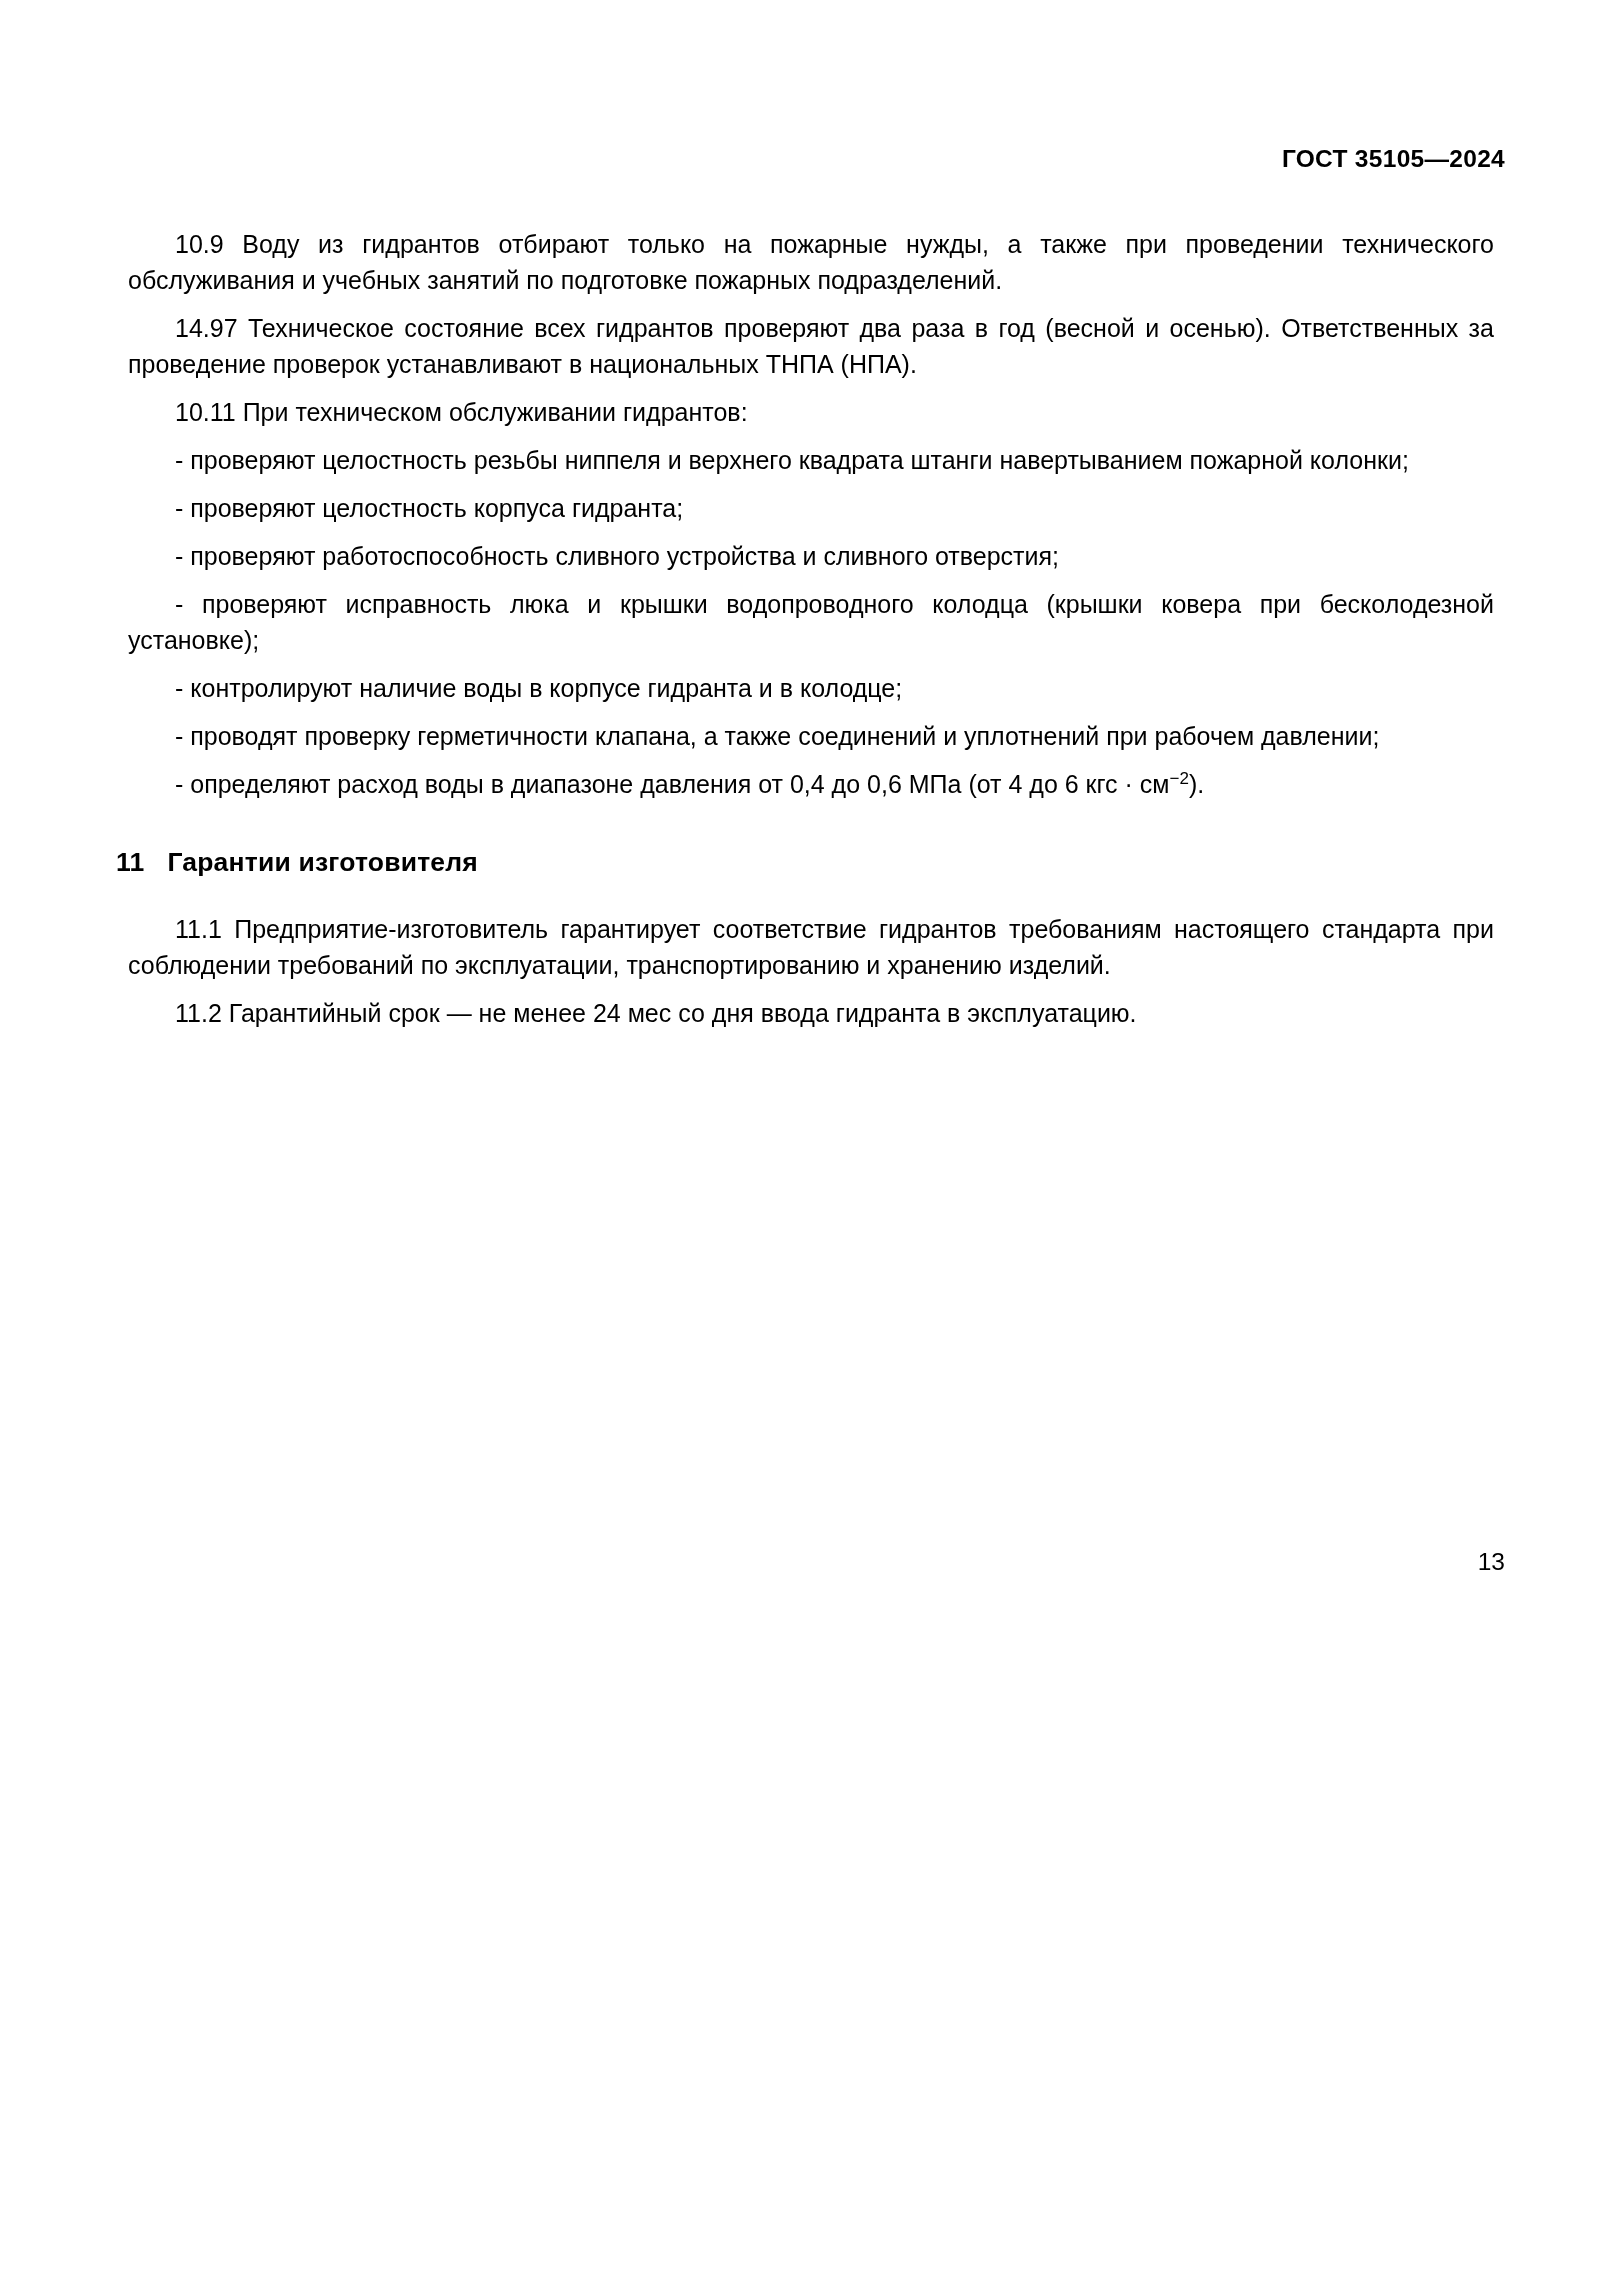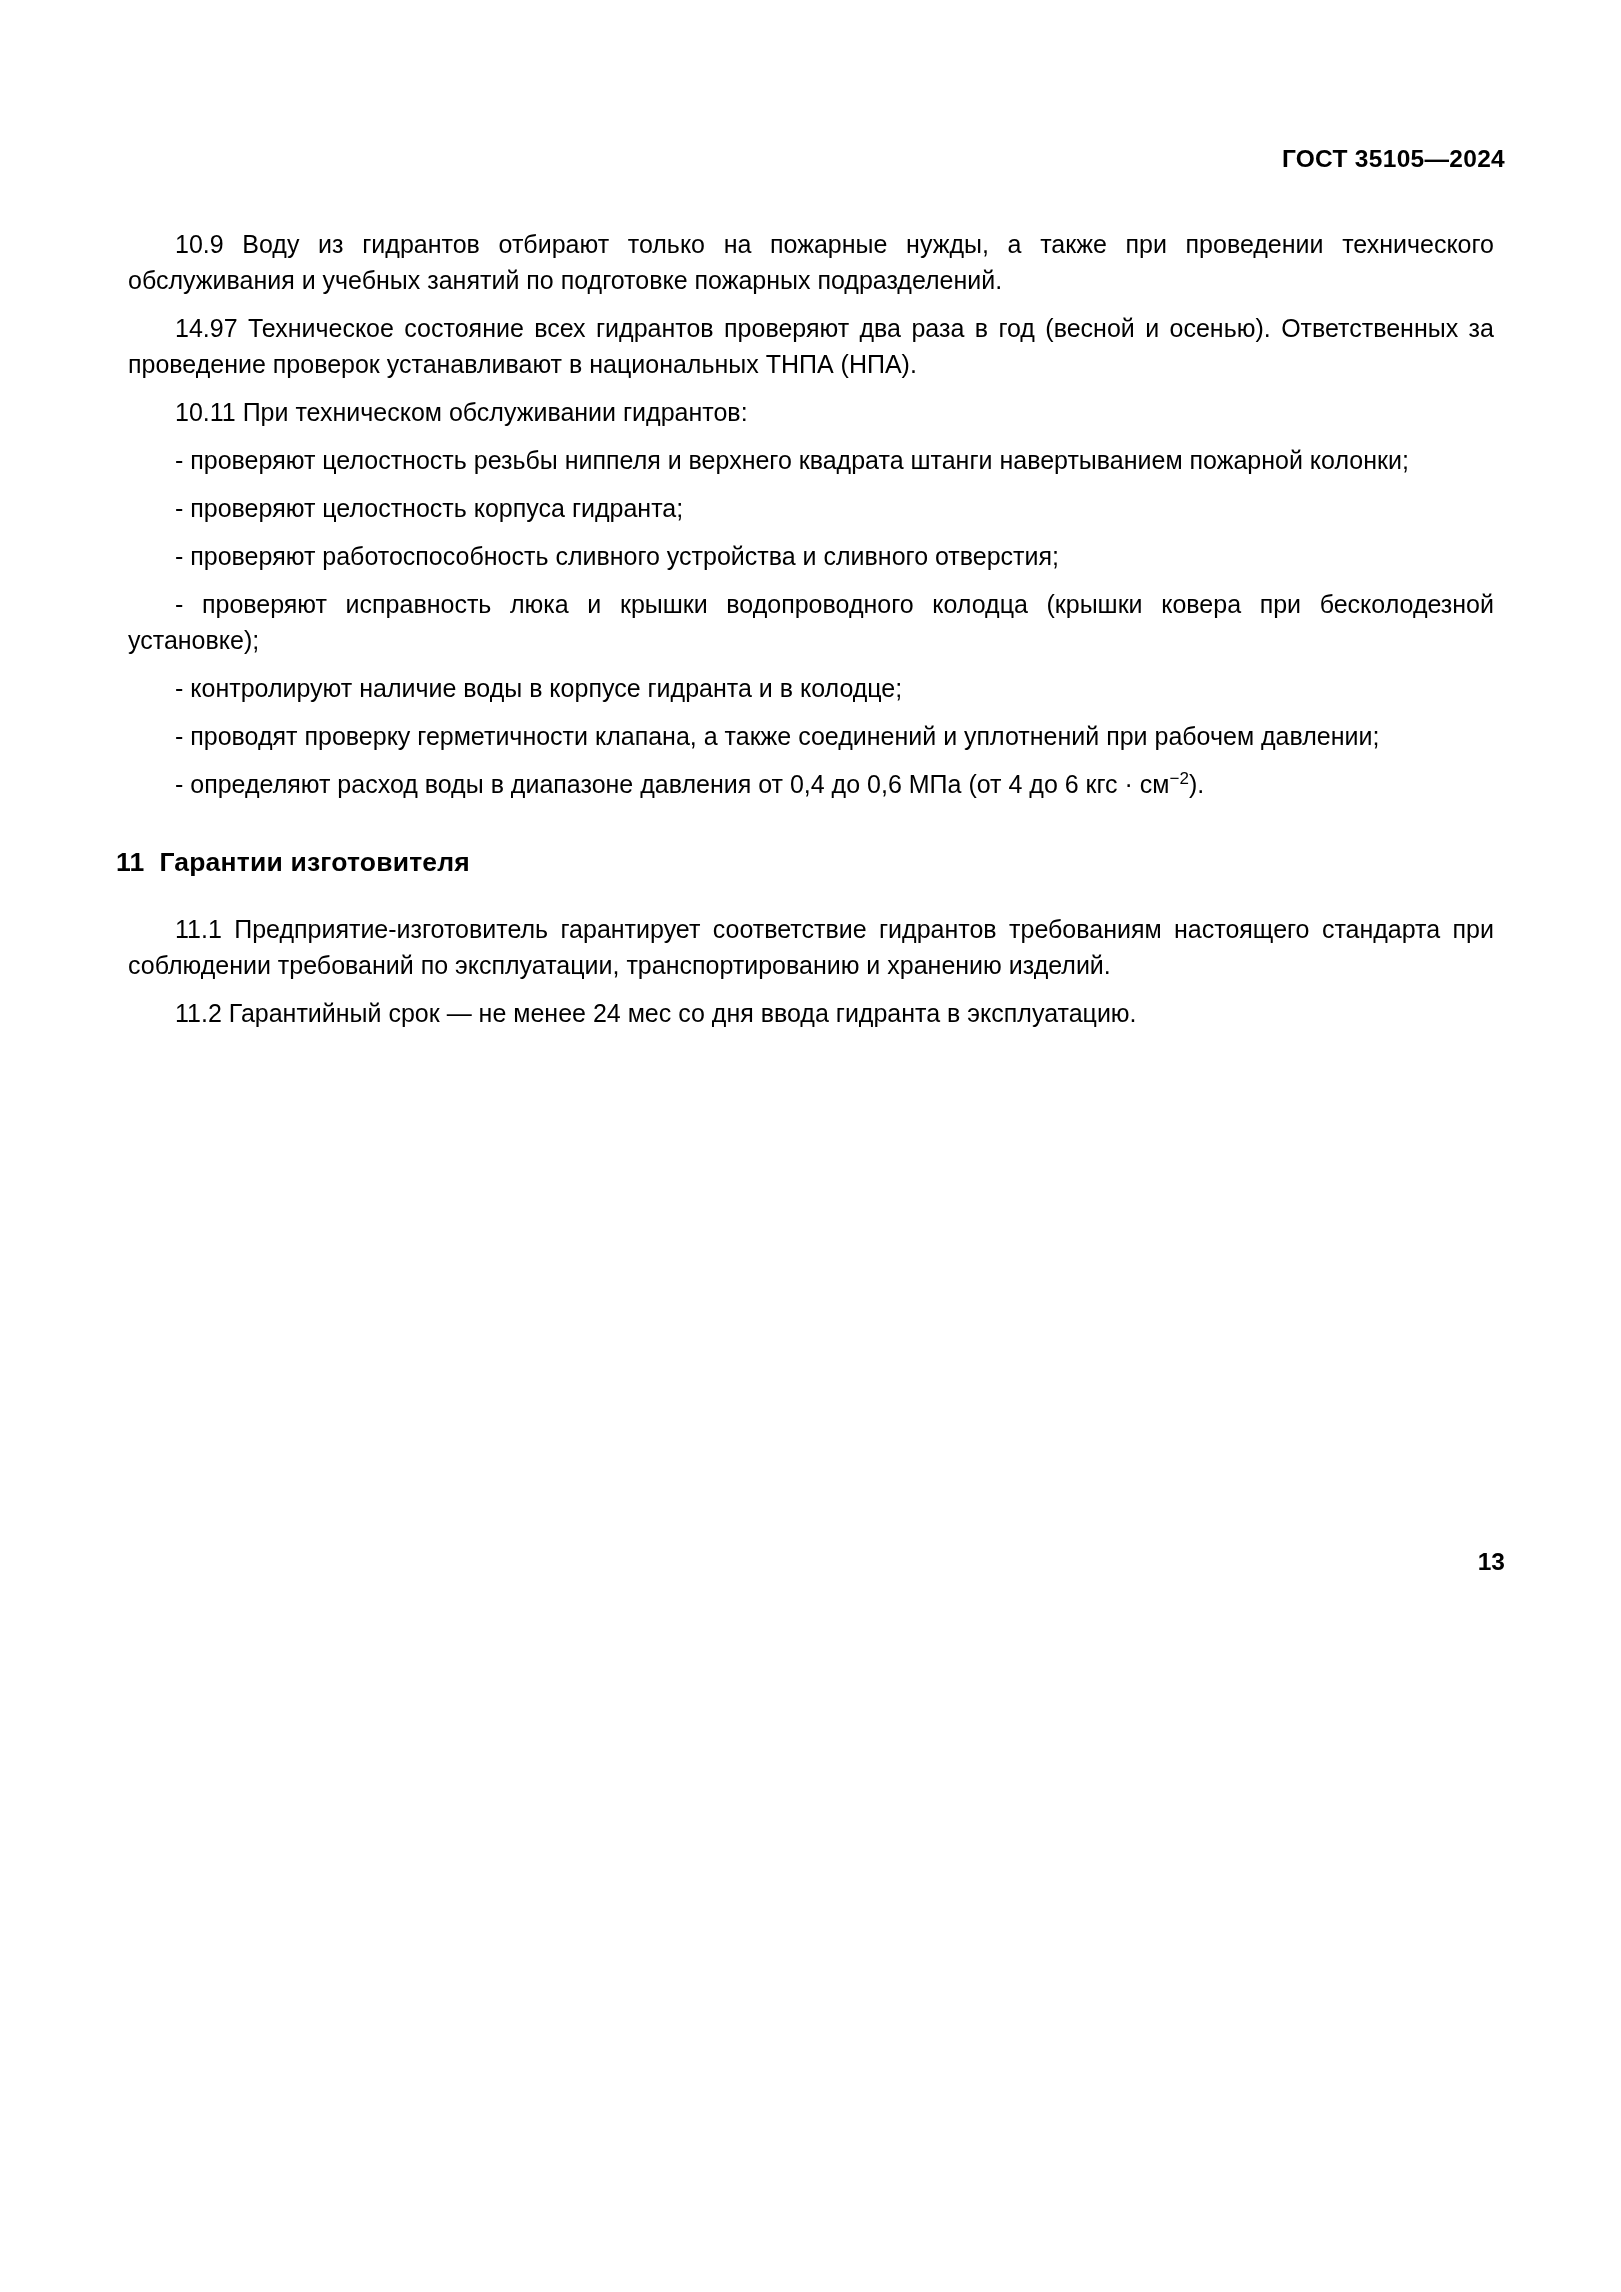--- a/index.html
+++ b/index.html
@@ -46,33 +46,32 @@
     text-indent: 47px;
   }
   h2.section {
     font-size: 26.5px;
     font-weight: bold;
     margin: 45px 0 33px 0;
     text-indent: 0;
     letter-spacing: 0.2px;
   }
   h2.section .num {
-    margin-right: 15px;
+    margin-right: 23px;
   }
   sup {
     font-size: 0.68em;
     vertical-align: super;
     line-height: 0;
   }
   .page-number {
     position: absolute;
     bottom: 108px;
     right: 116px;
     font-size: 24.5px;
-    font-weight: bold;
   }
 </style>
 </head>
 <body>
 
 <div class="page">
 
   <div class="header">ГОСТ 35105—2024</div>
 
   <div class="content">

